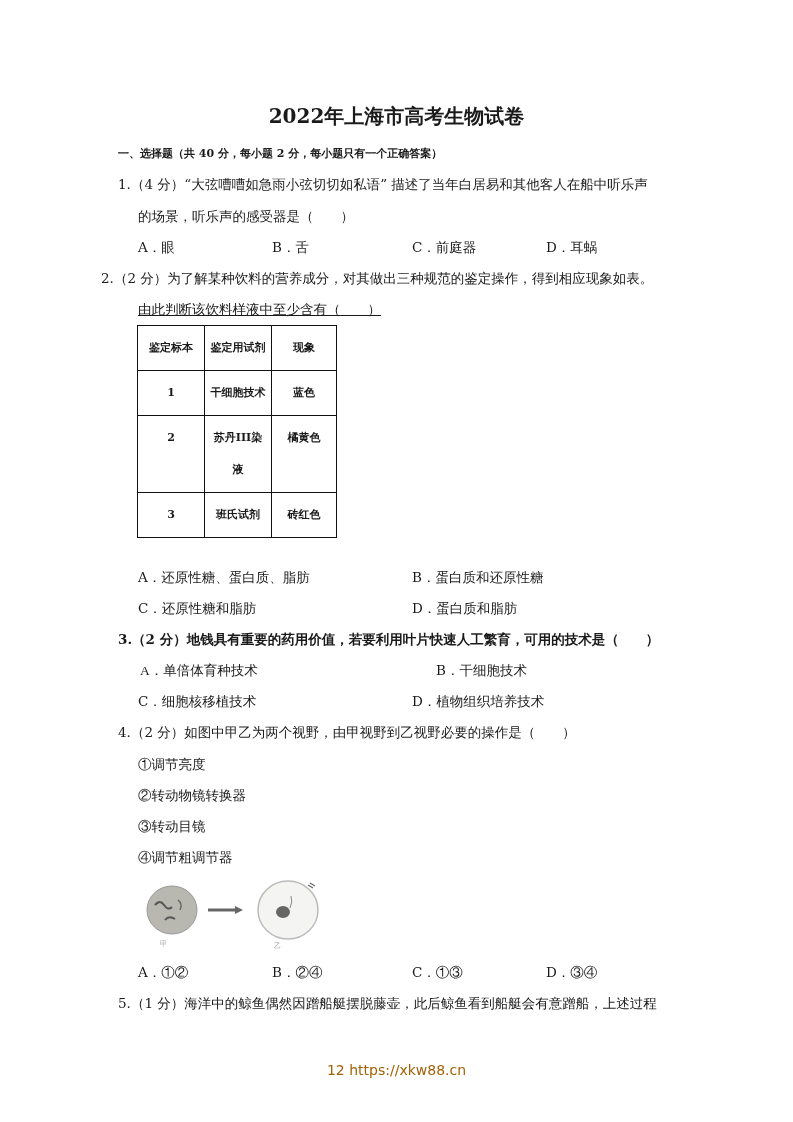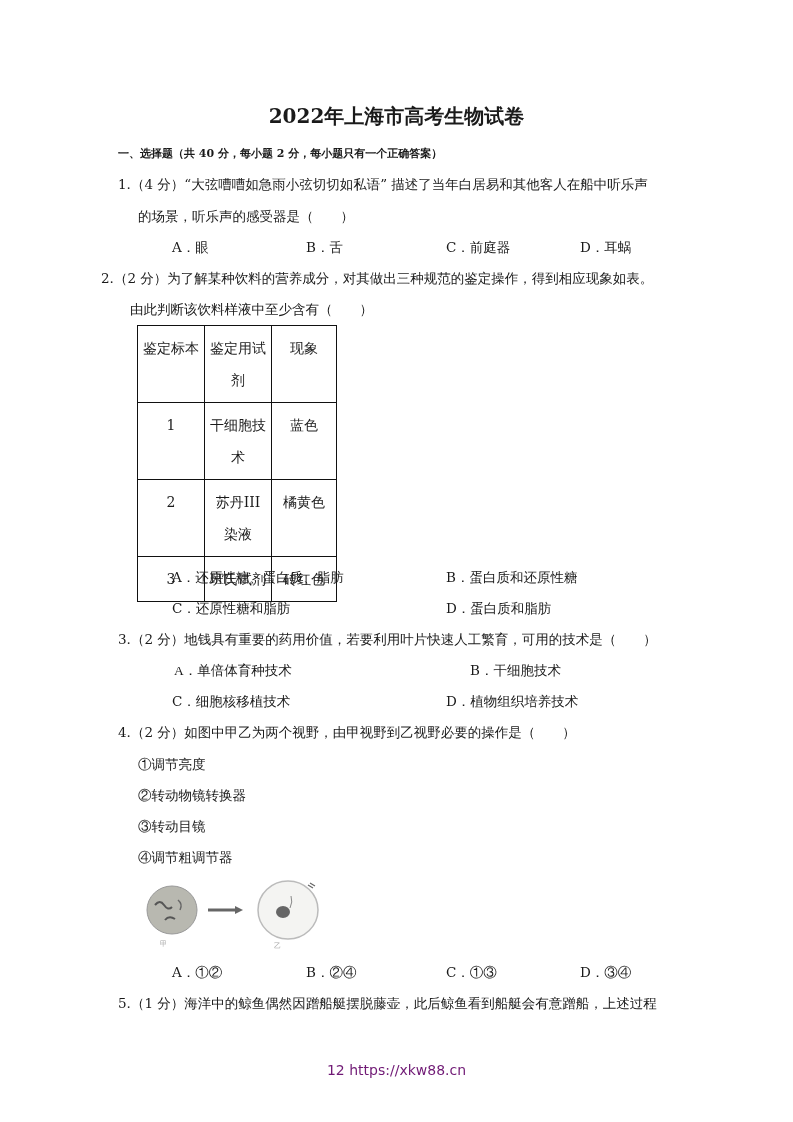--- a/index.html
+++ b/index.html
@@ -12,58 +12,58 @@
       position: absolute; top: 103px; left: 0; width: 793px; text-align: center;
       font-size: 20px; font-weight: bold; letter-spacing: 0px;
     }
     .section-head {
       position: absolute; top: 146px; left: 118px;
       font-size: 11px; font-weight: bold;
     }
     .line {
       position: absolute; font-size: 13.5px; white-space: nowrap;
     }
-    .opt { position: absolute; font-size: 13.5px; white-space: nowrap; margin-left: 34px; }
+    .opt { position: absolute; font-size: 13.5px; white-space: nowrap; }
     table.reagents {
       position: absolute; top: 325px; left: 137px;
-      border-collapse: collapse; font-size: 14px;
+      border-collapse: collapse; font-size: 11px; font-weight: bold;
     }
     table.reagents td {
       border: 1.5px solid #111; text-align: center; vertical-align: top;
       padding: 6px 4px; line-height: 32px;
     }
     .col1 { width: 58px; }
     .col2 { width: 58px; }
     .col3 { width: 56px; }
     .figure {
       position: absolute; top: 880px; left: 140px; width: 200px; height: 70px;
     }
     .footer {
       position: absolute; top: 1062px; left: 0; width: 793px; text-align: center;
       font-family: "DejaVu Sans", "Liberation Sans", sans-serif;
-      font-size: 14px; color: #701a75;
+      font-size: 14px; color: #a16207;
     }
   </style>
 </head>
 <body>
 
 <div>
 
   <div class="title">2022年上海市高考生物试卷</div>
   <div class="section-head">一、选择题（共 40 分，每小题 2 分，每小题只有一个正确答案）</div>
 
   <div class="line" style="top:176px;left:118px;">1.（4 分）“大弦嘈嘈如急雨小弦切切如私语” 描述了当年白居易和其他客人在船中听乐声</div>
   <div class="line" style="top:208px;left:138px;">的场景，听乐声的感受器是（　　）</div>
   <div class="opt" style="top:239px;left:138px;">A．眼</div>
   <div class="opt" style="top:239px;left:272px;">B．舌</div>
   <div class="opt" style="top:239px;left:412px;">C．前庭器</div>
   <div class="opt" style="top:239px;left:546px;">D．耳蜗</div>
 
   <div class="line" style="top:270px;left:101px;">2.（2 分）为了解某种饮料的营养成分，对其做出三种规范的鉴定操作，得到相应现象如表。</div>
-  <div class="line" style="top:301px;left:130px;">由此判断该饮料样液中至少含有（　　）</div>
+  <div class="line" style="top:301px;left:138px;text-decoration:underline;">由此判断该饮料样液中至少含有（　　）</div>
 
   <table class="reagents">
     <tbody>
         <tr>
       <td class="col1">鉴定标本</td>
       <td class="col2">鉴定用试剂</td>
       <td class="col3">现象</td>
     </tr>
     <tr>
       <td>1</td>
@@ -81,21 +81,21 @@
       <td>砖红色</td>
     </tr>
   </tbody>
     </table>
 
   <div class="opt" style="top:569px;left:138px;">A．还原性糖、蛋白质、脂肪</div>
   <div class="opt" style="top:569px;left:412px;">B．蛋白质和还原性糖</div>
   <div class="opt" style="top:600px;left:138px;">C．还原性糖和脂肪</div>
   <div class="opt" style="top:600px;left:412px;">D．蛋白质和脂肪</div>
 
-  <div class="line" style="top:631px;left:118px;">3.（2 分）地钱具有重要的药用价值，若要利用叶片快速人工繁育，可用的技术是（　　）</div>
+  <div class="line" style="top:631px;left:118px;font-weight:bold;">3.（2 分）地钱具有重要的药用价值，若要利用叶片快速人工繁育，可用的技术是（　　）</div>
   <div class="opt" style="top:662px;left:140px;font-family:Liberation Serif, serif;">A．单倍体育种技术</div>
   <div class="opt" style="top:662px;left:436px;">B．干细胞技术</div>
   <div class="opt" style="top:693px;left:138px;">C．细胞核移植技术</div>
   <div class="opt" style="top:693px;left:412px;">D．植物组织培养技术</div>
 
   <div class="line" style="top:724px;left:118px;">4.（2 分）如图中甲乙为两个视野，由甲视野到乙视野必要的操作是（　　）</div>
   <div class="line" style="top:756px;left:138px;">①调节亮度</div>
   <div class="line" style="top:787px;left:138px;">②转动物镜转换器</div>
   <div class="line" style="top:818px;left:138px;">③转动目镜</div>
   <div class="line" style="top:849px;left:138px;">④调节粗调节器</div>

